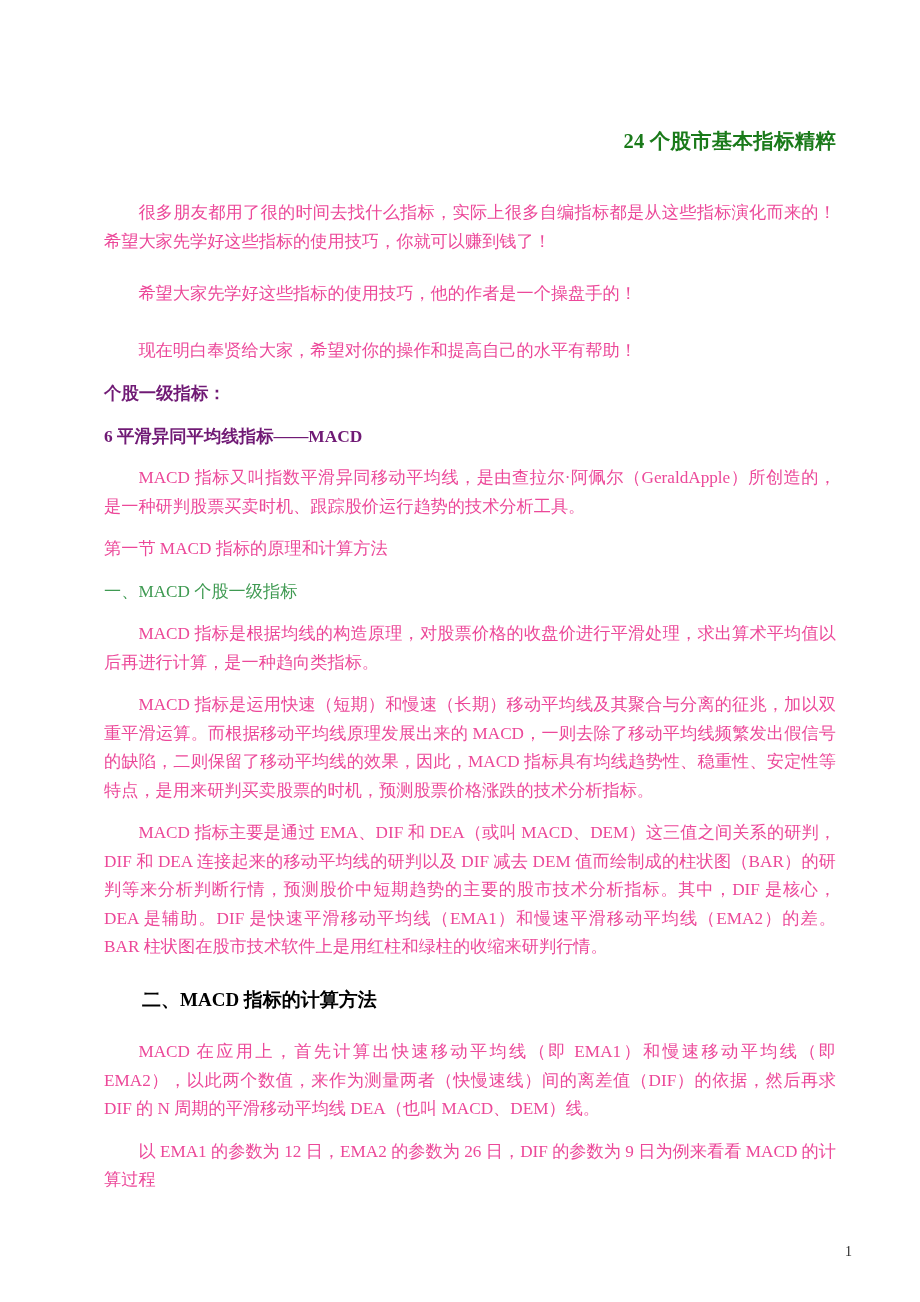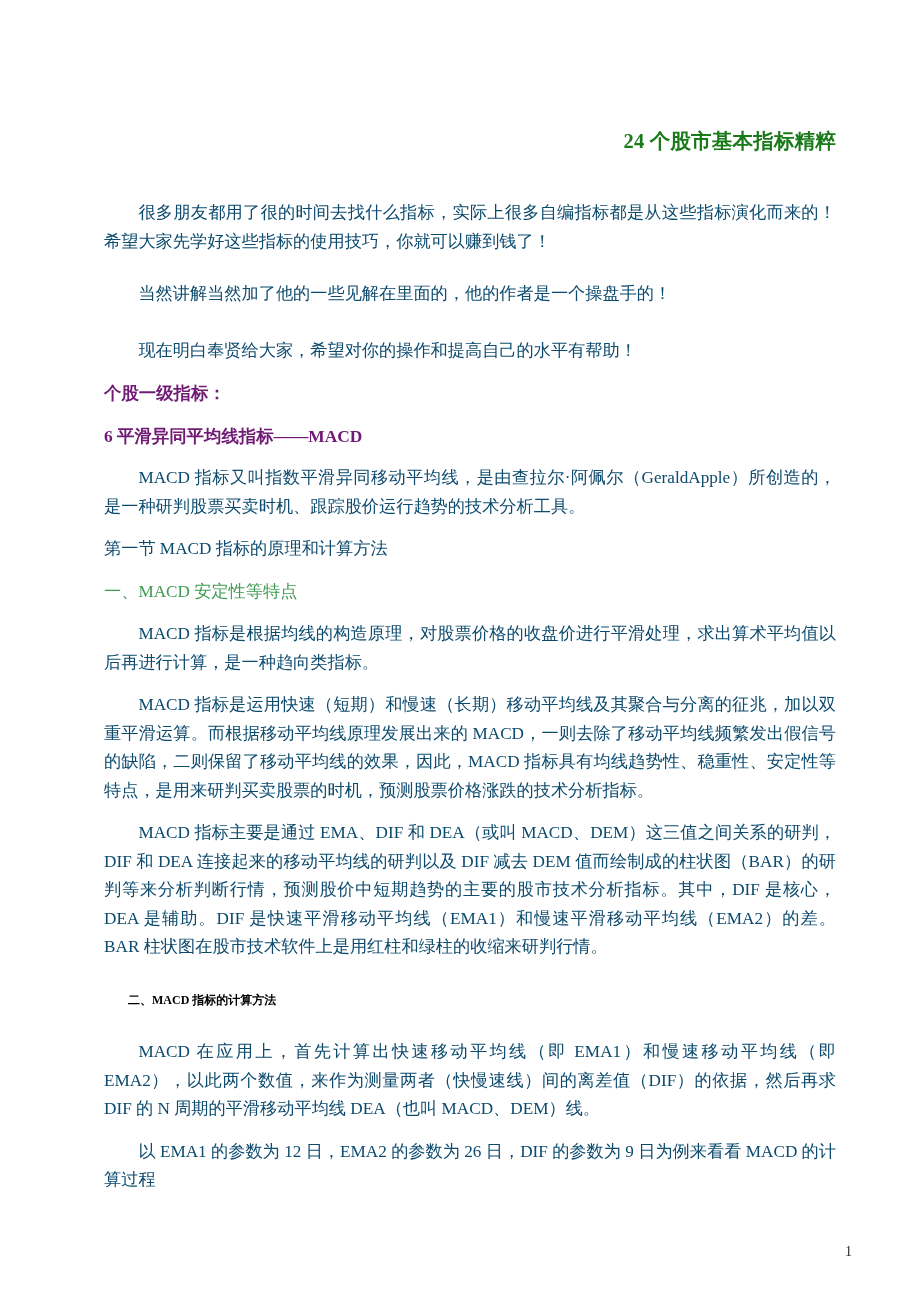--- a/index.html
+++ b/index.html
@@ -42,21 +42,21 @@
   }
 
   p.para {
     font-size: 17.2px;
     line-height: 28.5px;
     margin: 0;
     padding: 0;
     text-align: justify;
     text-justify: inter-ideograph;
     text-indent: 2em;
-    color: #0c4a6e;
+    color: #ec4899;
   }
   p.para.noindent { text-indent: 0; }
 
   h2.head-green-bold {
     font-size: 17.4px;
     font-weight: bold;
     color: #701a75;
     margin: 0;
     padding: 0;
     line-height: 28.5px;
@@ -65,21 +65,21 @@
   h3.head-green-light {
     font-size: 17.2px;
     font-weight: normal;
     color: #3f9a52;
     margin: 0;
     padding: 0;
     line-height: 28.5px;
     text-indent: 0;
   }
   h3.head-black-bold {
-    font-size: 12px;
+    font-size: 19px;
     font-weight: bold;
     color: #000000;
     margin: 0;
     padding: 0;
     line-height: 28.5px;
     text-indent: 2em;
   }
 
   
   .gap-sm { height: 14px; }
@@ -105,21 +105,21 @@
     <div class="top-pad"></div>
 
     <h1 class="doc-title">24 个股市基本指标精粹</h1>
 
     <div class="gap-xl"></div>
 
     <p class="para">很多朋友都用了很的时间去找什么指标，实际上很多自编指标都是从这些指标演化而来的！希望大家先学好这些指标的使用技巧，你就可以赚到钱了！</p>
 
     <div class="gap-md"></div>
 
-    <p class="para">当然讲解当然加了他的一些见解在里面的，他的作者是一个操盘手的！</p>
+    <p class="para">希望大家先学好这些指标的使用技巧，他的作者是一个操盘手的！</p>
 
     <div class="gap-sm"></div>
 
 
     <div class="gap-sm"></div>
 
     <p class="para">现在明白奉贤给大家，希望对你的操作和提高自己的水平有帮助！</p>
 
     <div class="gap-sm"></div>
 
@@ -132,21 +132,21 @@
     <div class="gap-sm"></div>
 
     <p class="para">MACD 指标又叫指数平滑异同移动平均线，是由查拉尔·阿佩尔（GeraldApple）所创造的，是一种研判股票买卖时机、跟踪股价运行趋势的技术分析工具。</p>
 
     <div class="gap-sm"></div>
 
     <p class="para noindent">第一节 MACD 指标的原理和计算方法</p>
 
     <div class="gap-sm"></div>
 
-    <h3 class="head-green-light">一、MACD 安定性等特点</h3>
+    <h3 class="head-green-light">一、MACD 个股一级指标</h3>
 
     <div class="gap-sm"></div>
 
     <p class="para">MACD 指标是根据均线的构造原理，对股票价格的收盘价进行平滑处理，求出算术平均值以后再进行计算，是一种趋向类指标。</p>
 
     <div class="gap-sm"></div>
 
     <p class="para">MACD 指标是运用快速（短期）和慢速（长期）移动平均线及其聚合与分离的征兆，加以双重平滑运算。而根据移动平均线原理发展出来的 MACD，一则去除了移动平均线频繁发出假信号的缺陷，二则保留了移动平均线的效果，因此，MACD 指标具有均线趋势性、稳重性、安定性等特点，是用来研判买卖股票的时机，预测股票价格涨跌的技术分析指标。</p>
 
     <div class="gap-sm"></div>

